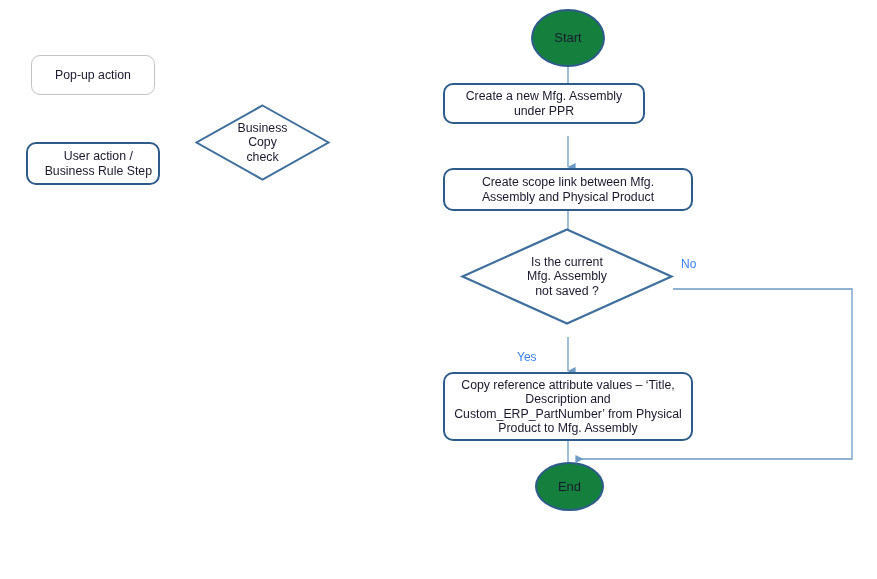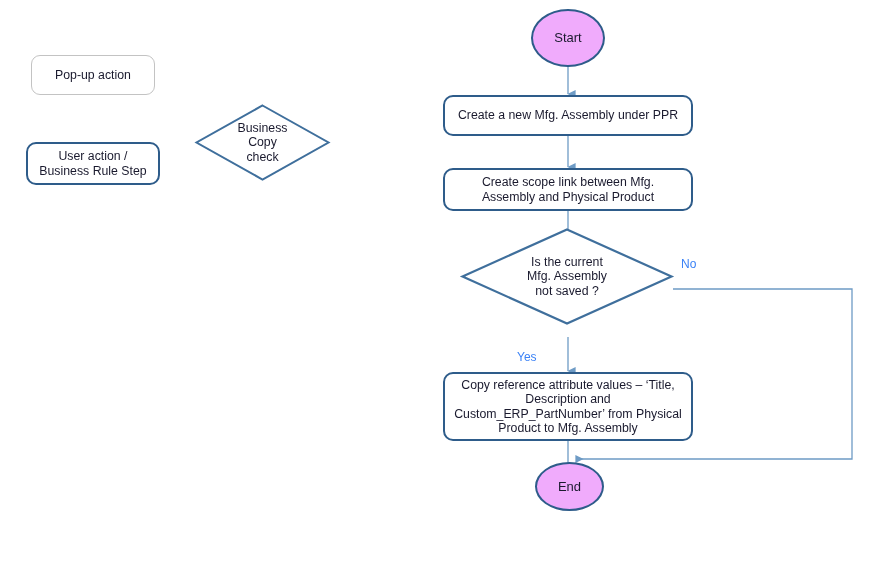--- a/index.html
+++ b/index.html
@@ -45,21 +45,21 @@
   }
   .popup {
     border: 1.4px solid #c3c3c3;
     border-radius: 9px;
     background: #ffffff;
     font-size: 12.3px;
   }
   .terminator {
     border: 2px solid #2e5c8a;
     border-radius: 50%;
-    background: #f0abfc;
+    background: #15803d;
     font-size: 13px;
   }
   .diamond-wrap {
     position: absolute;
   }
   .diamond-wrap svg {
     position: absolute;
     left: 0;
     top: 0;
     overflow: visible;
@@ -123,21 +123,21 @@
       <line x1="568" y1="441" x2="568" y2="487" marker-end="url(#arrow-down)"></line>
 
       <path d="M 673 289 L 852 289 L 852 459 L 576 459" marker-end="url(#arrow-left)"></path>
     </g>
   </svg>
 
   <div class="node popup" style="left:31px; top:55px; width:124px; height:40px;">
     <span>Pop-up action</span>
   </div>
 
-  <div class="node proc" style="left:26px; top:142px; width:134px; height:43px;">
+  <div class="node proc" style="left:26px; top:142px; width:134px; height:43px;justify-content:flex-end;">
     <span>
       <span class="nowrap-line">User action /</span>
       <span class="nowrap-line">Business Rule Step</span>
     </span>
   </div>
 
   <div class="diamond-wrap" style="left:195px; top:104px; width:135px; height:77px;">
     <svg width="135" height="77" viewBox="0 0 135 77">
       <polygon points="67.5,1.5 133.5,38.5 67.5,75.5 1.5,38.5" fill="#ffffff" stroke="#3f6f9c" stroke-width="2"></polygon>
     </svg>
@@ -147,21 +147,21 @@
         <span class="nowrap-line">Copy</span>
         <span class="nowrap-line">check</span>
       </span>
     </div>
   </div>
 
   <div class="node terminator" style="left:531px; top:9px; width:74px; height:58px;">
     <span>Start</span>
   </div>
 
-  <div class="node proc" style="left:443px; top:95px; width:250px; height:41px;">
+  <div class="node proc" style="left:443px; top:83px; width:202px; height:41px;">
     <span>Create a new Mfg. Assembly under PPR</span>
   </div>
 
   <div class="node proc" style="left:443px; top:168px; width:250px; height:43px;">
     <span>
       <span class="nowrap-line">Create scope link between Mfg.</span>
       <span class="nowrap-line">Assembly and Physical Product</span>
     </span>
   </div>
 

